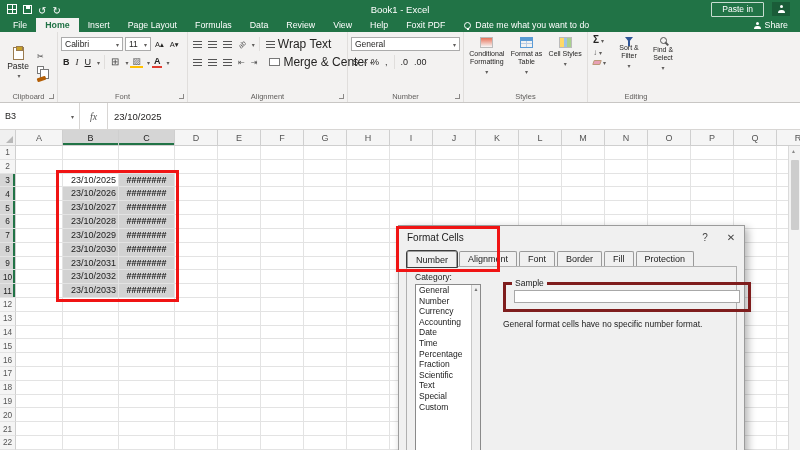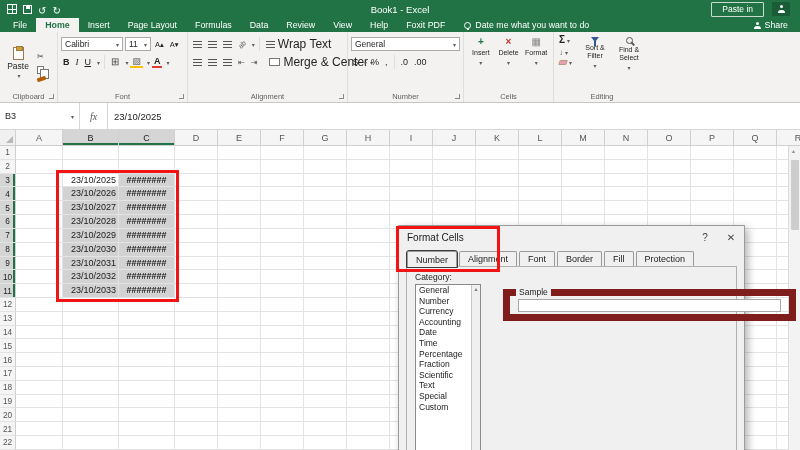--- a/index.html
+++ b/index.html
@@ -138,21 +138,21 @@
   .dlg-tabs{display:flex;align-items:flex-end;padding-left:8px;height:17px;position:relative;z-index:2}
   .dtab{padding:2px 8px 2px;font-size:9px;border:1px solid #9a9a9a;border-bottom:none;background:#f0f0f0;border-radius:2px 2px 0 0;margin-right:2px;white-space:nowrap}
   .dtab.active{outline:1px solid #3c3c3c;position:relative;top:1px;padding-top:3px;background:#f0f0f0;z-index:3}
   .dlg-panel{position:absolute;left:7px;right:7px;top:40px;bottom:-12px;border:1px solid #b0b0b0;background:#f0f0f0}
   .cat-label{position:absolute;left:8px;top:5px;font-size:8.5px}
   .cat-list{position:absolute;left:8px;top:17px;width:66px;height:172px;background:#fff;border:1px solid #8a8a8a;font-size:8.5px;overflow:hidden;padding-right:9px}
   .catitem{padding:0 3px;line-height:10.6px;white-space:nowrap}
   .cat-scroll{position:absolute;right:0;top:0;bottom:0;width:9px;background:#f0f0f0;border-left:1px solid #c8c8c8}
   .cat-scroll::before{content:'▲';position:absolute;top:1px;left:1.5px;font-size:5px;color:#777}
   .cat-scroll::after{content:'▼';position:absolute;bottom:1px;left:1.5px;font-size:5px;color:#777}
-  .sample-fs{position:absolute;left:96px;top:20px;width:293px;height:34px;border:7px solid #7f1d1d}
+  .sample-fs{position:absolute;left:96px;top:11px;width:248px;height:34px;border:3px solid #7f1d1d}
   .sample-fs legend{font-size:8.5px;margin-left:6px;padding:0 3px}
   .sample-box{margin:2px 8px 0;height:13px;background:#fff;border:1px solid #a8a8a8}
   .dlg-desc{position:absolute;left:96px;top:52px;right:8px;font-size:8.5px;line-height:11px}
 
   
   .annotation{position:absolute;border:3px solid #f01414;z-index:40;pointer-events:none}
   .ann-selection{left:56px;top:170px;width:123px;height:132px}
   .ann-dialog{left:396px;top:226px;width:104px;height:46px}
 </style>
 </head>
@@ -304,41 +304,41 @@
         <span class="sb">%</span>
         <span class="sb">,</span>
         <span class="vsep"></span>
         <span class="sb">.0</span>
         <span class="sb">.00</span>
       </div>
       <div class="glabel">Number</div>
       <div class="glauncher"></div>
     </div>
 
-
-    <div class="rgroup" style="width:90px">
+    <div class="rgroup" style="width:124px">
       <div class="bigbtns">
-        <div class="bigbtn" style="width:28px">
-          <span class="icon i-insert"></span>
-          <span>Insert</span>
-          <span class="dd">▾</span>
-        </div>
-        <div class="bigbtn" style="width:28px">
-          <span class="icon i-delete"></span>
-          <span>Delete</span>
-          <span class="dd">▾</span>
-        </div>
-        <div class="bigbtn" style="width:28px">
-          <span class="icon i-format"></span>
-          <span>Format</span>
-          <span class="dd">▾</span>
-        </div>
-      </div>
-      <div class="glabel">Cells</div>
-    </div>
+        <div class="bigbtn" style="width:40px">
+          <span class="i-cf"></span>
+          <span>Conditional Formatting</span>
+          <span class="dd">▾</span>
+        </div>
+        <div class="bigbtn" style="width:40px">
+          <span class="i-table"></span>
+          <span>Format as Table</span>
+          <span class="dd">▾</span>
+        </div>
+        <div class="bigbtn" style="width:38px">
+          <span class="i-cellstyles"></span>
+          <span>Cell Styles</span>
+          <span class="dd">▾</span>
+        </div>
+      </div>
+      <div class="glabel">Styles</div>
+    </div>
+
 
     <div class="rgroup" style="width:96px;border-right:none">
       <div class="edit-wrap">
         <div class="edit-col">
           <span class="sb">
               <span class="i-autosum">Σ</span>
               <span class="dd">▾</span>
             </span>
           <span class="sb">
               <span class="icon i-filldown"></span>
@@ -896,19 +896,20 @@
           <div class="catitem">Scientific</div>
           <div class="catitem">Text</div>
           <div class="catitem">Special</div>
           <div class="catitem">Custom</div>
           <div class="cat-scroll"></div>
         </div>
       <fieldset class="sample-fs">
         <legend>Sample</legend>
         <div class="sample-box"></div>
       </fieldset>
+      <div class="dlg-desc">General format cells have no specific number format.</div>
     </div>
   </div>
 
   <div class="annotation ann-selection" style="border-color: rgb(240, 20, 20);"></div>
   <div class="annotation ann-dialog" style="border-color: rgb(240, 20, 20);"></div>
 
 </div>
 
 </body></html>

